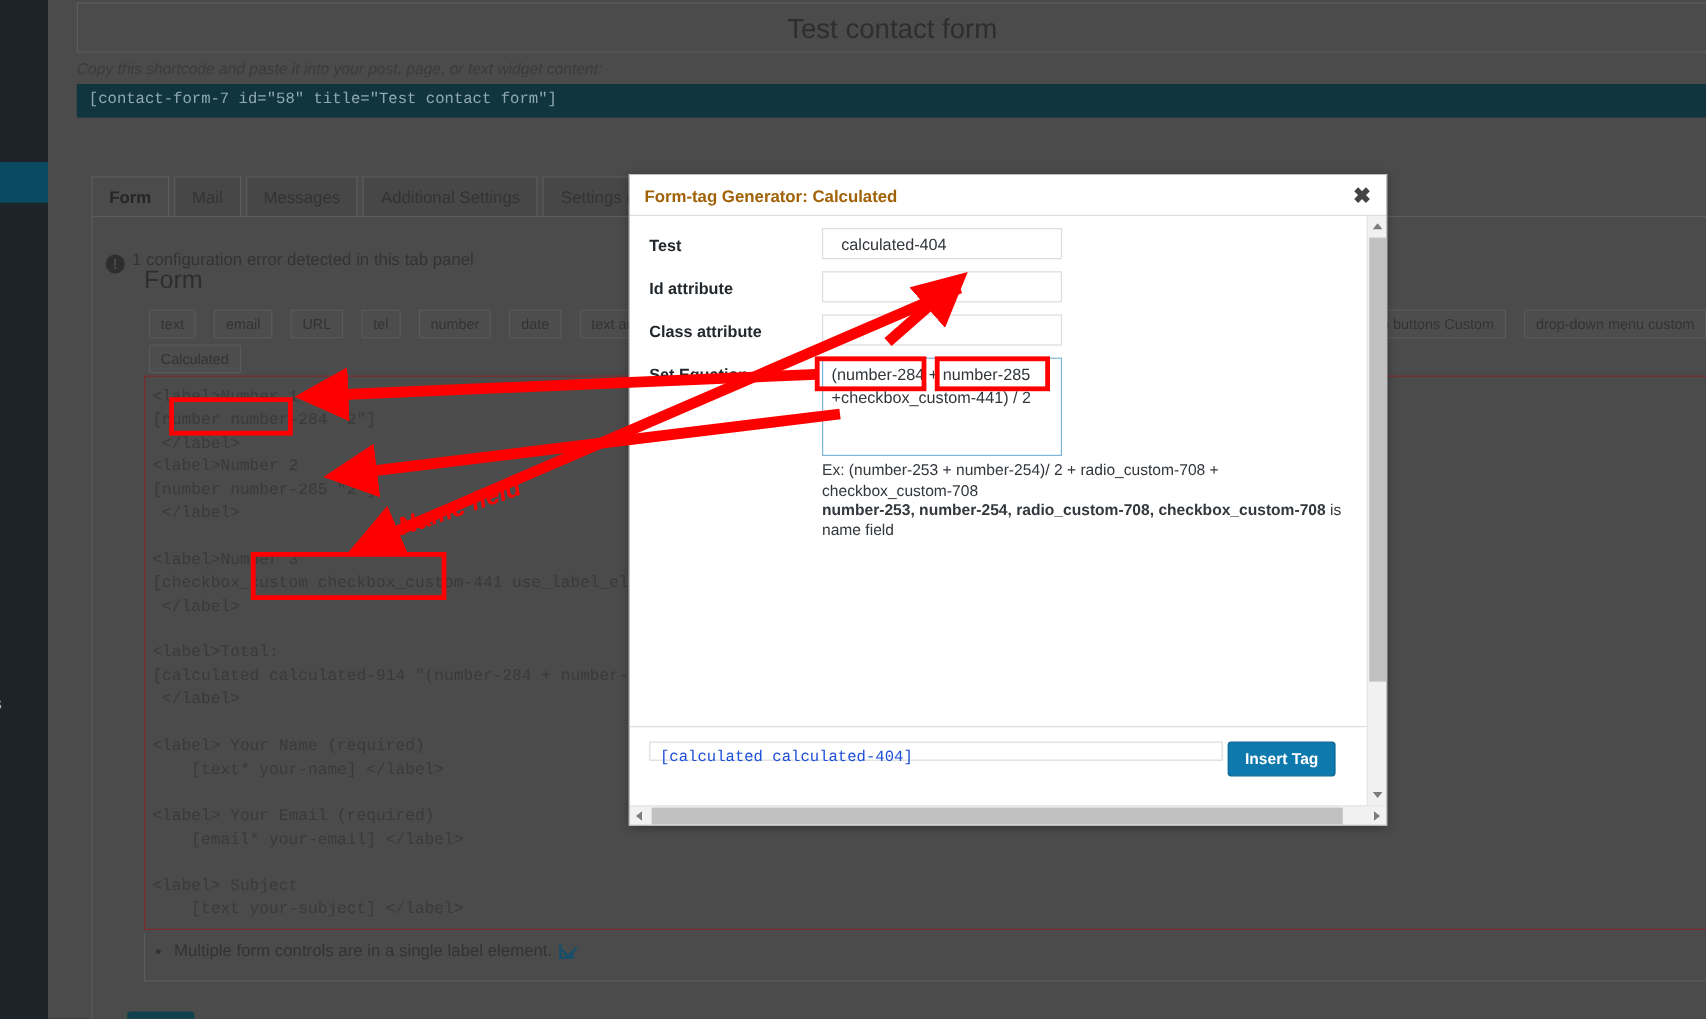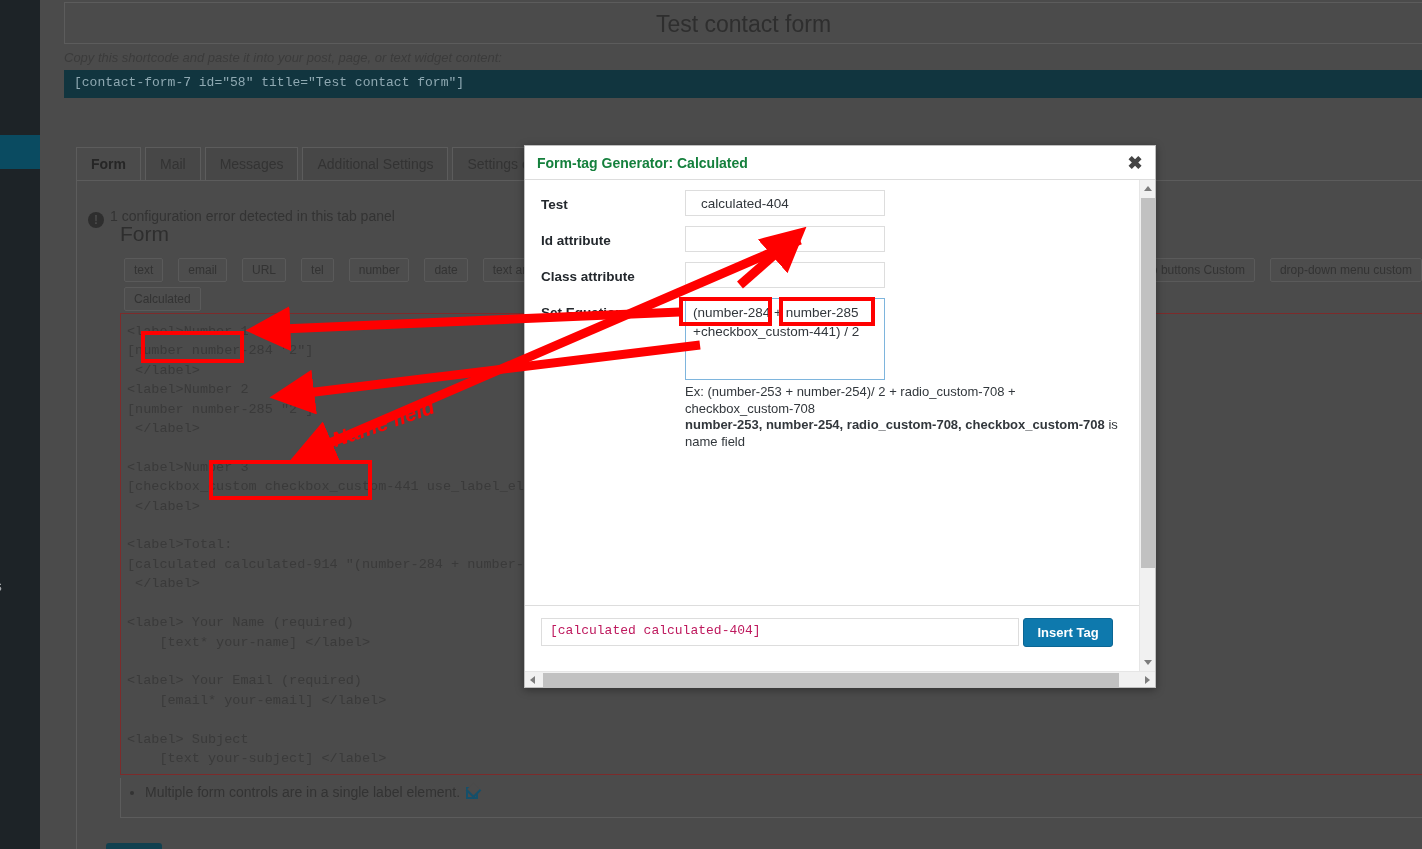--- a/index.html
+++ b/index.html
@@ -111,21 +111,21 @@
   
   .modal {
     position: absolute; left: 524px; top: 145px; width: 632px; height: 543px;
     background: #fff; border: 1px solid #bfbfbf; z-index: 40;
     box-shadow: 0 2px 8px rgba(0,0,0,.35);
   }
   .modal-head {
     height: 34px; border-bottom: 1px solid #ddd; position: relative; background: #fff;
   }
   .modal-title {
-    font-size: 14px; font-weight: bold; color: #15803d; padding: 9px 12px; line-height: 16px;
+    font-size: 14px; font-weight: bold; color: #a16207; padding: 9px 12px; line-height: 16px;
   }
   .modal-close {
     position: absolute; right: 8px; top: 5px; width: 24px; height: 24px;
     font-size: 18px; color: #444; text-align: center; line-height: 24px; font-weight: bold;
   }
   .modal-body {
     position: absolute; left: 0; top: 34px; right: 16px; bottom: 82px;
     overflow: hidden; background: #fff;
   }
   .frow { display: flex; align-items: flex-start; margin: 10px 0 0 16px; }
@@ -141,22 +141,22 @@
   }
   .fhint {
     margin: 4px 0 0 160px; width: 440px; font-size: 13px; color: #32373c; line-height: 16.5px;
   }
   .fhint b { font-weight: bold; }
   .modal-foot {
     position: absolute; left: 0; right: 16px; bottom: 26px; top: auto; height: 56px;
     border-top: 1px solid #ddd; padding: 12px 16px; background: #fff;
   }
   .tag-out {
-    width: 478px; height: 28px; border: 1px solid #ddd; background: #fff;
-    font-family: "Liberation Mono", monospace; font-size: 13px; color: #be185d;
+    width: 478px; height: 16px; border: 1px solid #ddd; background: #fff;
+    font-family: "Liberation Mono", monospace; font-size: 13px; color: #1d4ed8;
     padding: 4px 8px; display: inline-block; vertical-align: top;
   }
   .insert-btn {
     display: inline-block; vertical-align: top; margin-left: 0;
     background: #0e79ad; border: 1px solid #0b6694; color: #fff;
     font-size: 13px; font-weight: bold; padding: 6px 13px; border-radius: 3px;
     line-height: 15px;
   }
   
   .vscroll {

